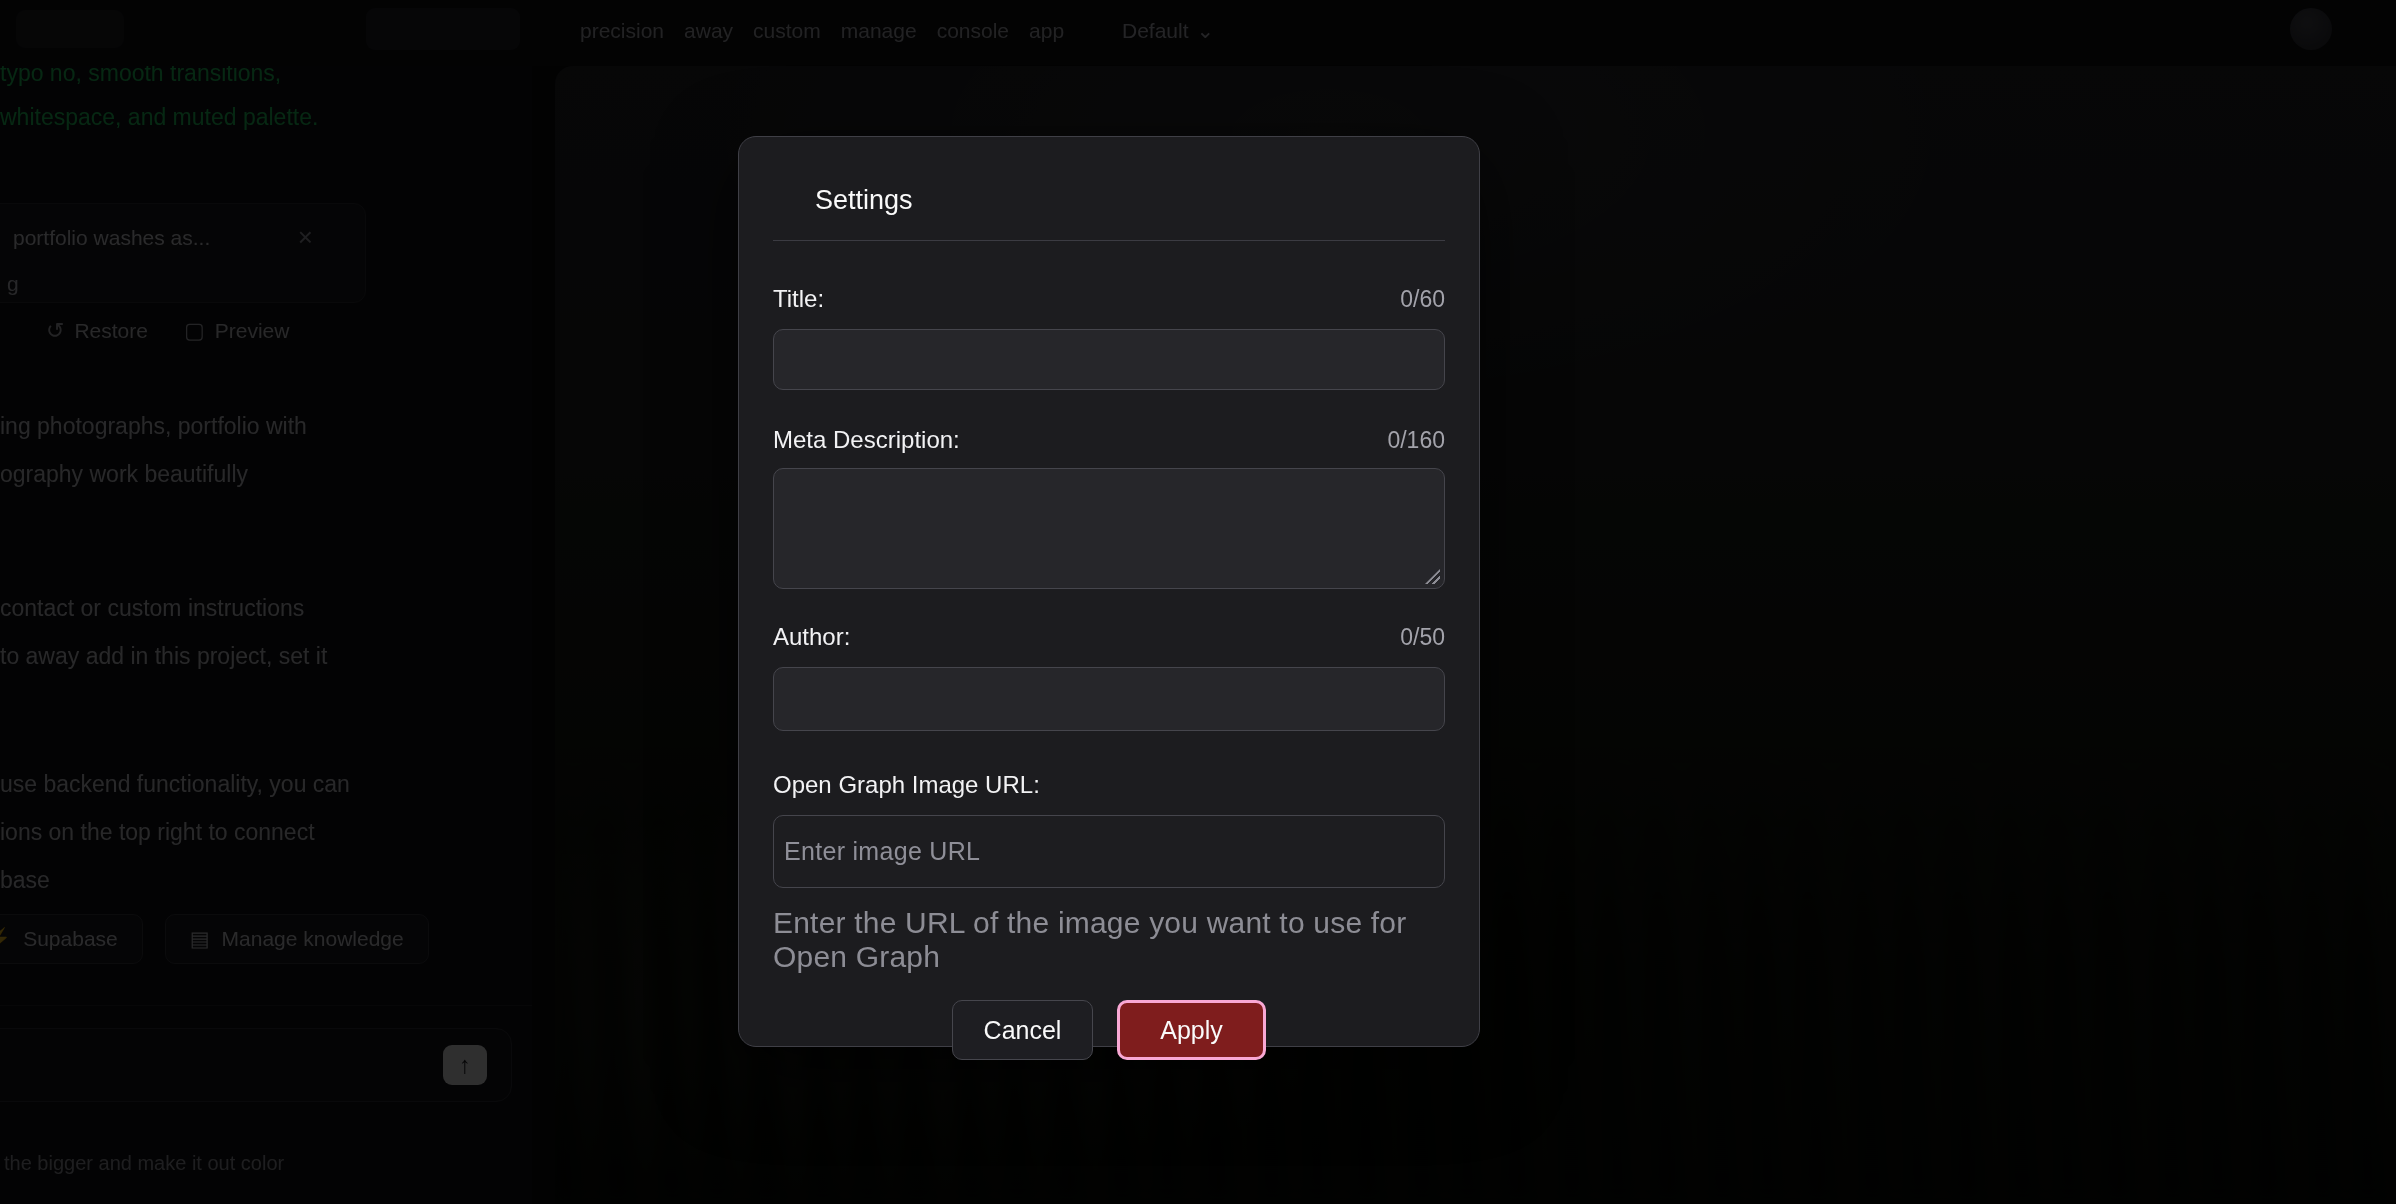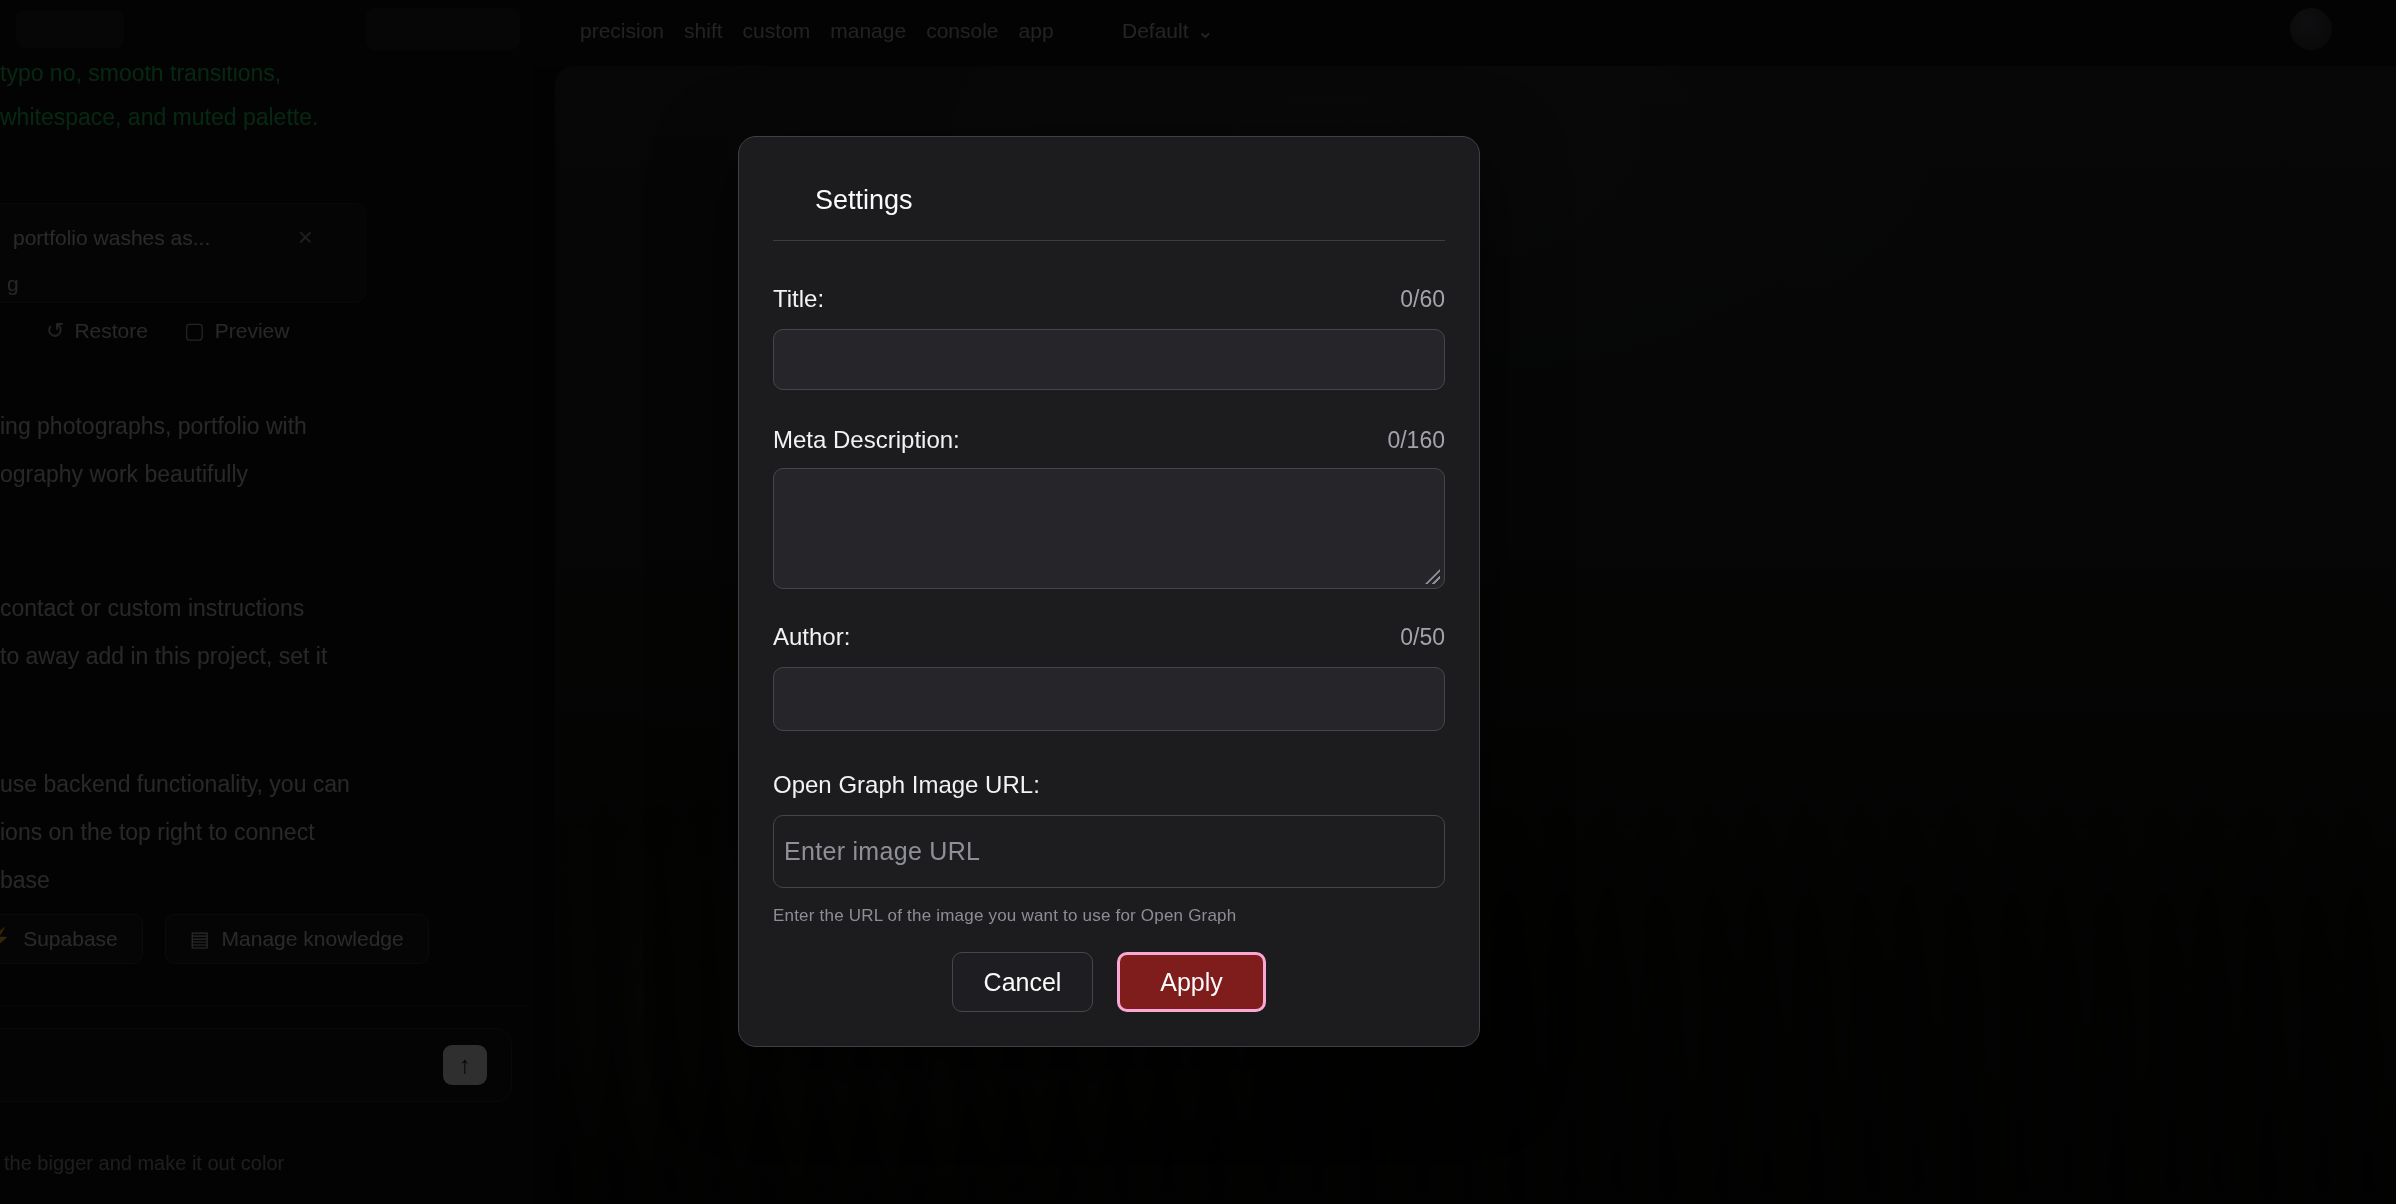--- a/index.html
+++ b/index.html
@@ -75,42 +75,42 @@
   .t-area-wrap{position:relative;margin-top:14px;}
   .t-area{width:100%;height:121px;background:#26262a;border:1px solid #45454c;border-radius:10px;
          color:#e8e8ec;font-size:23px;padding:12px 18px;outline:none;resize:none;
          font-family:"Liberation Sans",sans-serif;}
   .grip{position:absolute;right:5px;bottom:9px;width:15px;height:15px;pointer-events:none;
         background:repeating-linear-gradient(-45deg, transparent 0 4px, #8d8d95 4px 6px, transparent 6px 9px, #8d8d95 9px 11px, transparent 11px);
         clip-path:polygon(100% 0,100% 100%,0 100%);}
   .author-input{height:64px;}
   .url-input{height:73px;margin-top:16px;background:#1d1d20;font-size:25px;}
   .url-input::placeholder{color:#8f8f98;letter-spacing:0.3px;}
-  .m-helper{margin-top:18px;font-size:17px;color:#8d8d95;letter-spacing:0.2px;}
+  .m-helper{margin-top:18px;font-size:30px;color:#8d8d95;letter-spacing:0.2px;}
   .btn-row{display:flex;justify-content:center;gap:24px;margin-top:26px;}
   .m-btn{height:60px;border-radius:10px;font-size:25px;color:#fafafa;display:flex;
          align-items:center;justify-content:center;font-family:"Liberation Sans",sans-serif;cursor:pointer;}
   .btn-cancel{width:141px;background:#1e1e22;border:1px solid #46464d;}
   .btn-apply{width:149px;background:#7f1d1d;border:3px solid #f9a8d4;}
 
   .mt44{margin-top:44px;} .mt36{margin-top:36px;} .mt30{margin-top:30px;} .mt40{margin-top:40px;}
 </style>
 </head>
 <body>
 
 <div class="stage">
 
   <div class="app">
 
     <div class="topbar">
       <div class="tb-btn one"></div>
       <div class="tb-btn two"></div>
       <div class="tb-nav">
         <span>precision</span>
-        <span>shift</span>
+        <span>away</span>
         <span>custom</span>
         <span>manage</span>
         <span>console</span>
         <span>app</span>
       </div>
       <div class="tb-default">
         <span>Default</span>
         <span>⌄</span>
       </div>
       <div class="tb-avatar"></div>

